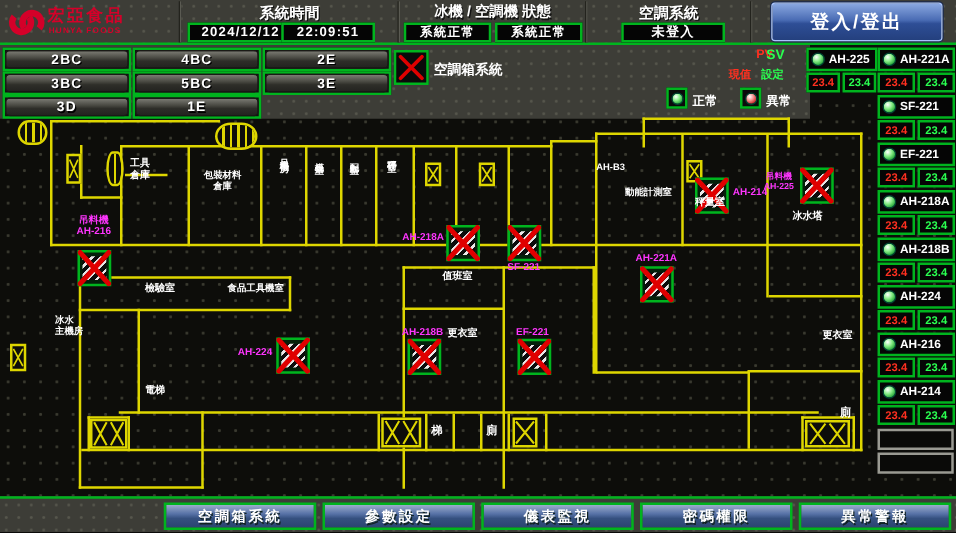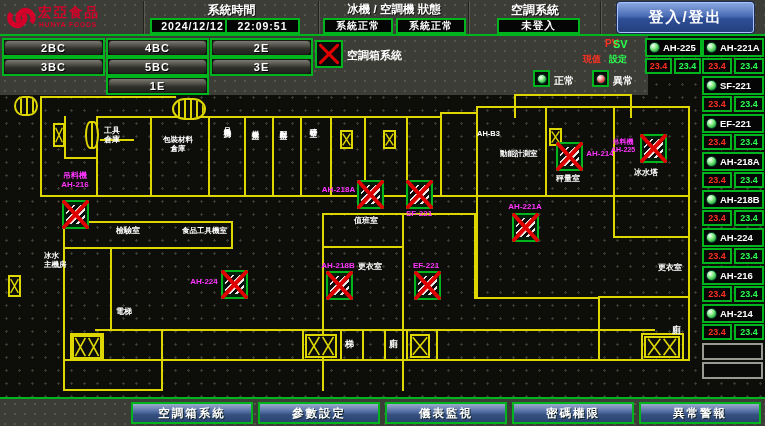--- a/index.html
+++ b/index.html
@@ -120,20 +120,23 @@
       </div>
     <div class="fbtn-wrap" style="left:2px;top:21px">
         <div class="fbtn">3BC</div>
       </div>
     <div class="fbtn-wrap" style="left:106px;top:21px">
         <div class="fbtn">5BC</div>
       </div>
     <div class="fbtn-wrap" style="left:210px;top:21px">
         <div class="fbtn">3E</div>
       </div>
+    <div class="fbtn-wrap" style="left:2px;top:40px">
+        <div class="fbtn">3D</div>
+      </div>
     <div class="fbtn-wrap" style="left:106px;top:40px">
         <div class="fbtn">1E</div>
       </div>
 
     <div class="abs" style="left:315px;top:4px;width:28px;height:28px;box-sizing:border-box;border:2px solid #00b41e;background:#0a0a0a">
       <svg width="24" height="24" viewBox="0 0 28 28">
           <path class="redx-path" d="M4 4 L24 24 M24 4 L4 24"></path>
         </svg>
     </div>
     <div class="legend-text" style="left:347px;top:12px;font-size:11px">空調箱系統</div>
@@ -333,21 +336,21 @@
     <div class="wlabel" style="left:104px;top:31px;text-align:center">工具
 倉庫</div>
     <div class="wlabel" style="left:156px;top:41px;width:44px;text-align:center;font-size:7.5px">包裝材料
 倉庫</div>
     <div class="vlabel" style="left:222px;top:26px">吊料機房</div>
     <div class="vlabel" style="left:250px;top:29px">模具室</div>
     <div class="vlabel" style="left:278px;top:29px">配料室</div>
     <div class="vlabel" style="left:308px;top:27px">磅秤室</div>
     <div class="wlabel" style="left:477px;top:35px;font-size:7.5px">AH-B3</div>
     <div class="wlabel" style="left:500px;top:55px;font-size:7.5px">動能計測室</div>
-    <div class="wlabel" style="left:556px;top:79px">秤量室</div>
+    <div class="wlabel" style="left:556px;top:62px">秤量室</div>
     <div class="wlabel" style="left:634px;top:73px">冰水塔</div>
     <div class="wlabel" style="left:354px;top:121px">值班室</div>
     <div class="wlabel" style="left:358px;top:167px">更衣室</div>
     <div class="wlabel" style="left:116px;top:131px">檢驗室</div>
     <div class="wlabel" style="left:182px;top:132px;font-size:7.5px">食品工具機室</div>
     <div class="wlabel" style="left:44px;top:157px;font-size:7.5px;text-align:left">冰水
 主機房</div>
     <div class="wlabel" style="left:116px;top:212px">電梯</div>
     <div class="wlabel" style="left:345px;top:244px;font-size:9px">梯</div>
     <div class="wlabel" style="left:389px;top:244px;font-size:9px">廁</div>

